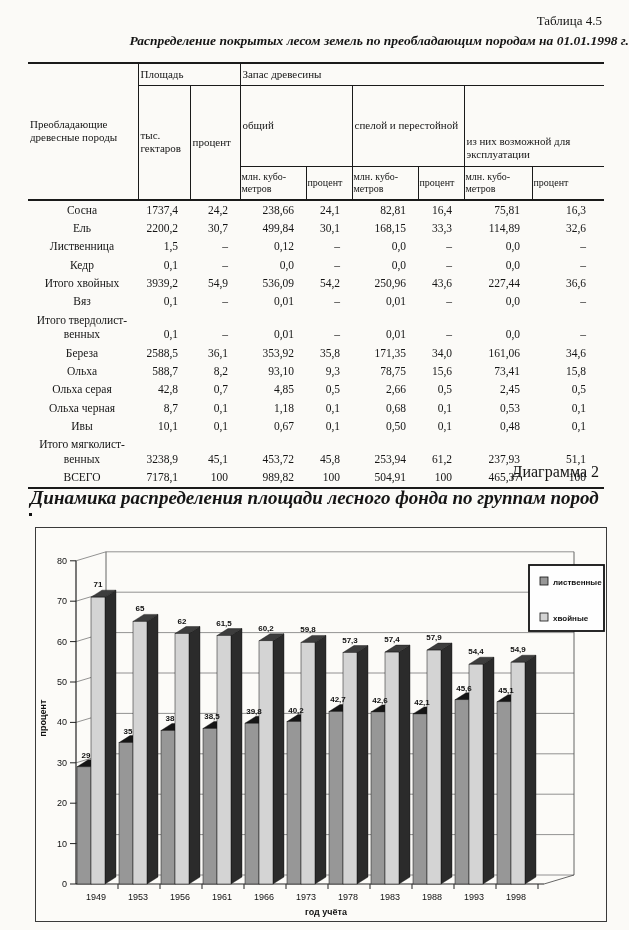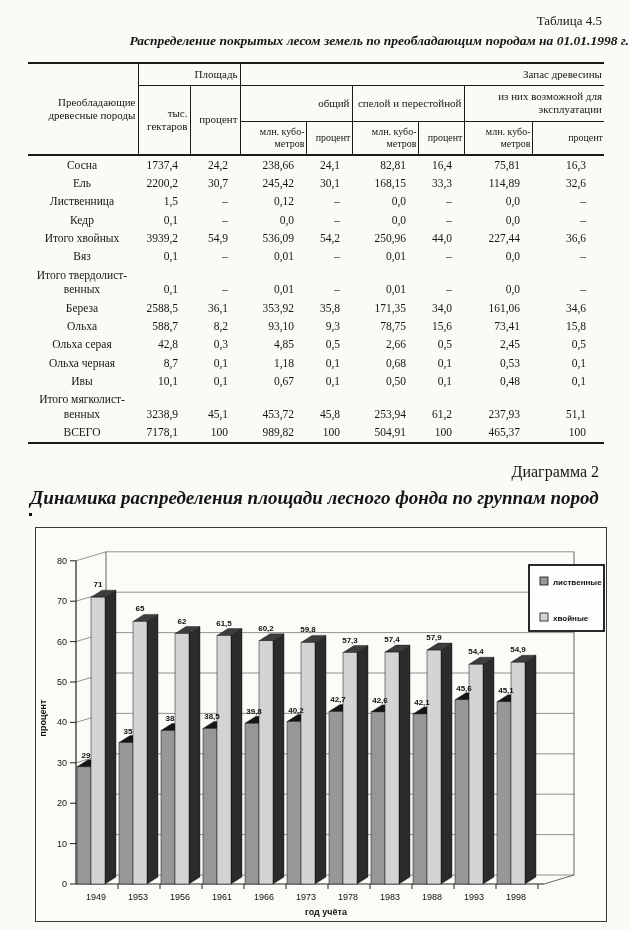--- a/index.html
+++ b/index.html
@@ -18,31 +18,31 @@
   #bullet{left:29px;top:513px;width:3px;height:3px;background:#111;}
 
   #data-table{
     position:absolute;top:62px;left:28px;width:576px;
     border-collapse:collapse;
     border-top:2px solid #1a1a1a;border-bottom:2px solid #1a1a1a;
     font-size:11.5px;
   }
   #data-table thead{border-bottom:2px solid #1a1a1a;}
   #data-table th{
-    font-weight:normal;text-align:right;vertical-align:middle;
+    font-weight:normal;text-align:left;vertical-align:middle;
     font-size:11px;line-height:1.2;padding:4px 2px;
   }
   #data-table th.h3{font-size:10px;padding:4px 1px;}
   #data-table .br{border-right:1px solid #1a1a1a;}
   #data-table .bb{border-bottom:1px solid #1a1a1a;}
   #data-table td{padding:2px 0;vertical-align:bottom;line-height:1.25;}
   #data-table td.species{text-align:center;white-space:pre-line;padding-right:2px;}
   #data-table td.num{text-align:right;padding-right:12px;}
   #data-table td.num.last{padding-right:18px;}
-  .narrow{display:inline-block;max-width:118px;}
+  .narrow{display:inline-block;max-width:118px;margin-top:45px;}
 
   #chart-box{
     position:absolute;left:35px;top:527px;width:570px;height:393px;
     border:1px solid #3a3a3a;background:#fcfbf8;
   }
   #chart-svg{display:block;width:570px;height:393px;}
 </style>
 </head>
 <body>
 
@@ -92,21 +92,21 @@
         <td class="num">24,1</td>
         <td class="num">82,81</td>
         <td class="num">16,4</td>
         <td class="num">75,81</td>
         <td class="num last">16,3</td>
       </tr>
       <tr>
         <td class="species">Ель</td>
         <td class="num">2200,2</td>
         <td class="num">30,7</td>
-        <td class="num">245,42</td>
+        <td class="num">499,84</td>
         <td class="num">30,1</td>
         <td class="num">168,15</td>
         <td class="num">33,3</td>
         <td class="num">114,89</td>
         <td class="num last">32,6</td>
       </tr>
       <tr>
         <td class="species">Лиственница</td>
         <td class="num">1,5</td>
         <td class="num">–</td>
@@ -128,21 +128,21 @@
         <td class="num">0,0</td>
         <td class="num last">–</td>
       </tr>
       <tr>
         <td class="species">Итого хвойных</td>
         <td class="num">3939,2</td>
         <td class="num">54,9</td>
         <td class="num">536,09</td>
         <td class="num">54,2</td>
         <td class="num">250,96</td>
-        <td class="num">44,0</td>
+        <td class="num">43,6</td>
         <td class="num">227,44</td>
         <td class="num last">36,6</td>
       </tr>
       <tr>
         <td class="species">Вяз</td>
         <td class="num">0,1</td>
         <td class="num">–</td>
         <td class="num">0,01</td>
         <td class="num">–</td>
         <td class="num">0,01</td>
@@ -180,21 +180,21 @@
         <td class="num">93,10</td>
         <td class="num">9,3</td>
         <td class="num">78,75</td>
         <td class="num">15,6</td>
         <td class="num">73,41</td>
         <td class="num last">15,8</td>
       </tr>
       <tr>
         <td class="species">Ольха серая</td>
         <td class="num">42,8</td>
-        <td class="num">0,3</td>
+        <td class="num">0,7</td>
         <td class="num">4,85</td>
         <td class="num">0,5</td>
         <td class="num">2,66</td>
         <td class="num">0,5</td>
         <td class="num">2,45</td>
         <td class="num last">0,5</td>
       </tr>
       <tr>
         <td class="species">Ольха черная</td>
         <td class="num">8,7</td>

